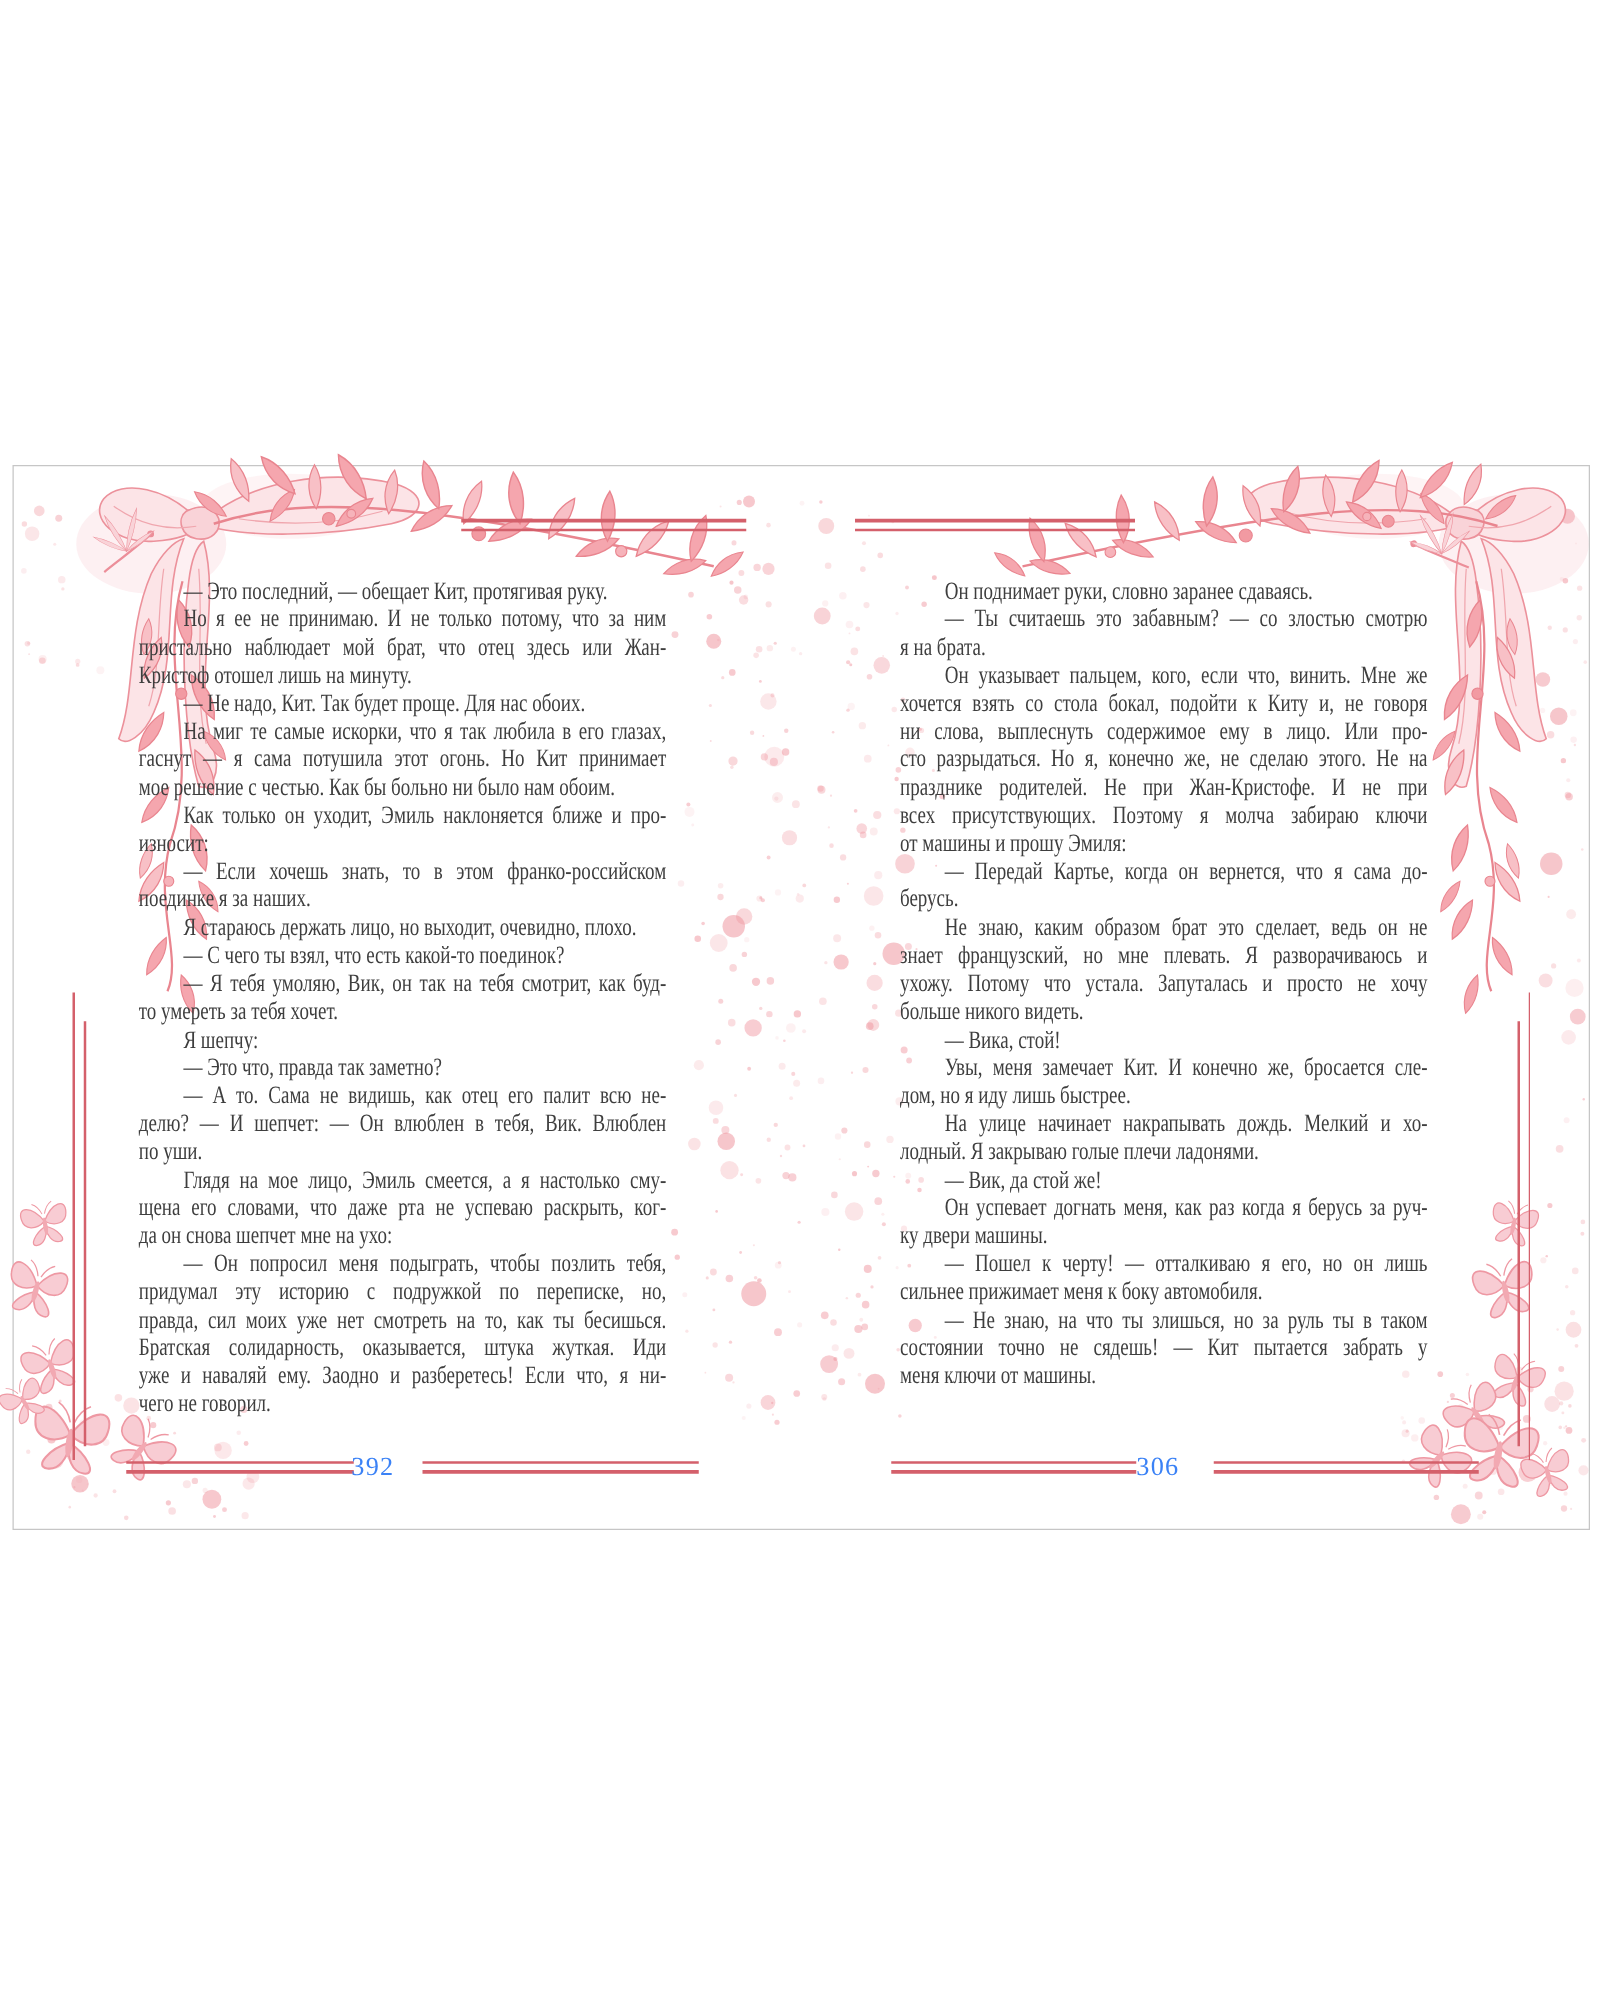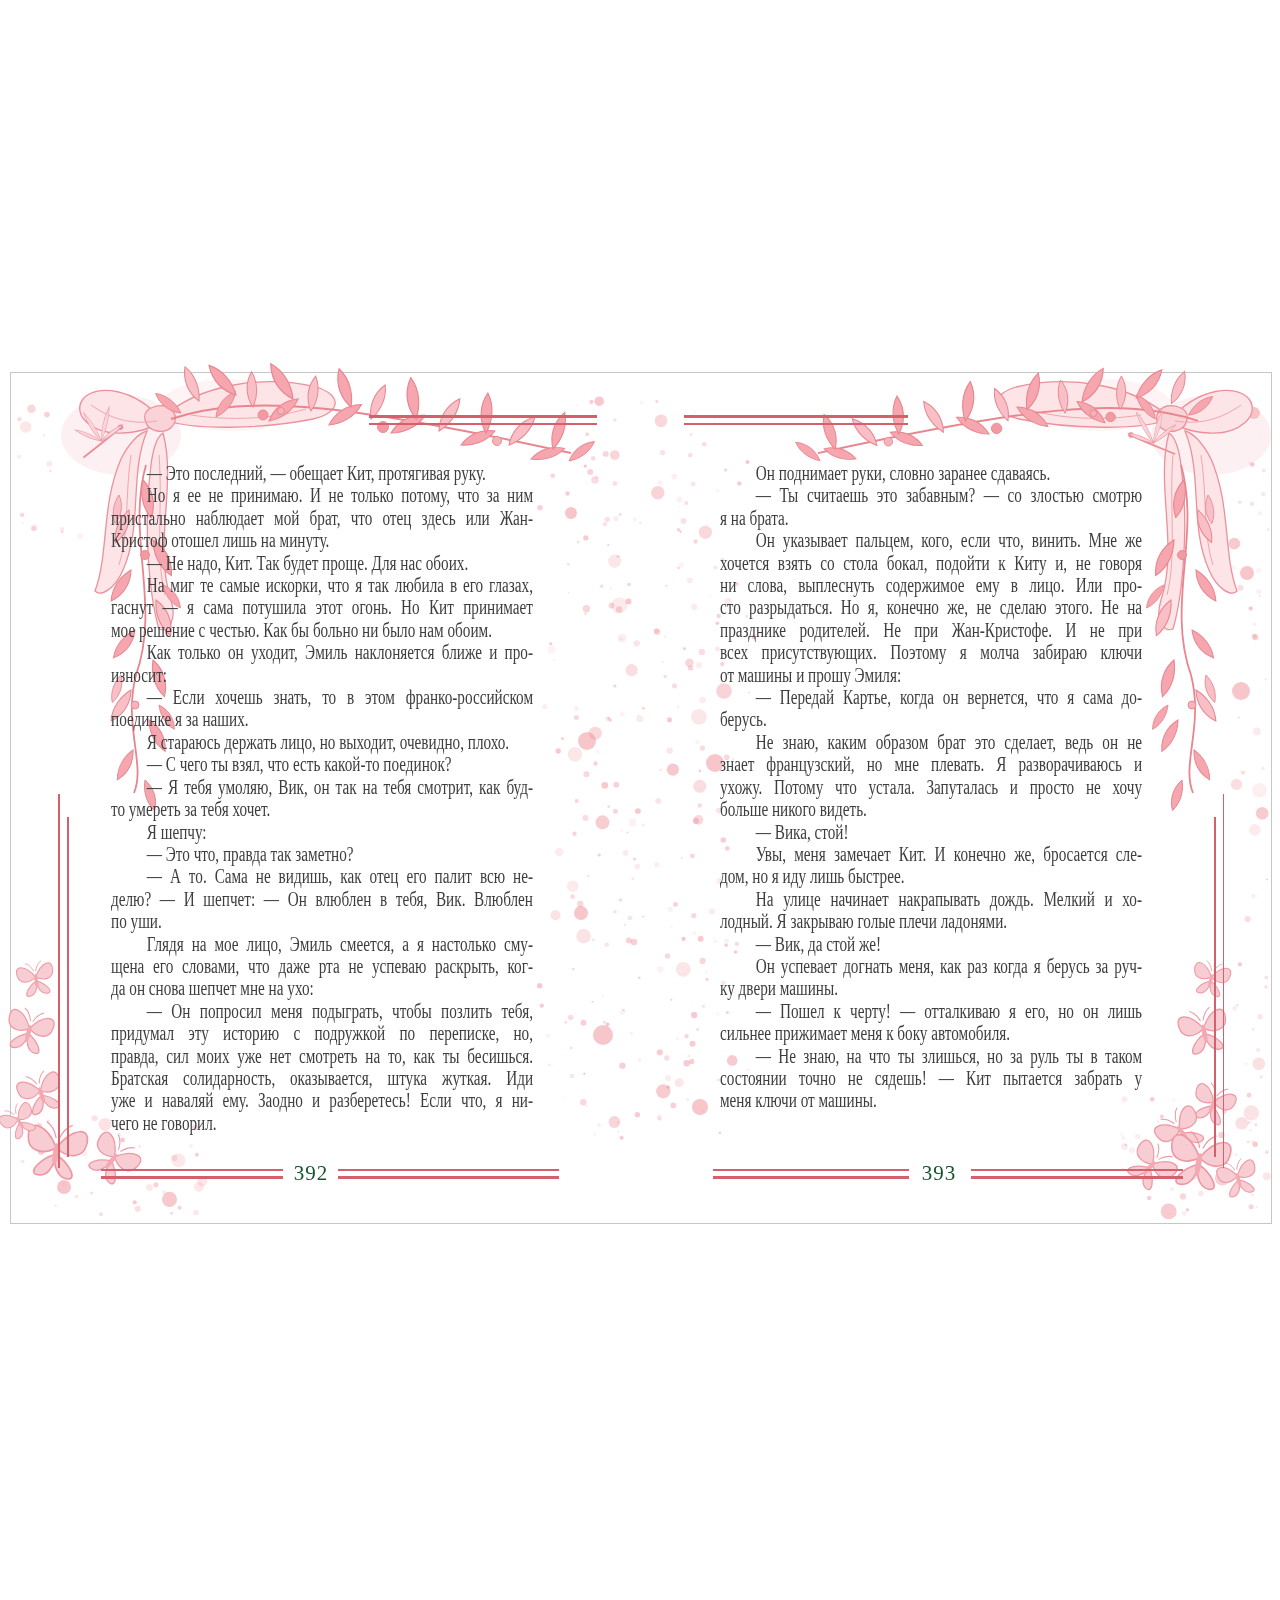--- a/index.html
+++ b/index.html
@@ -11,21 +11,21 @@
   #page-left{left:0;width:631px;}
   #page-right{left:631px;width:631px;text-decoration:underline;}
   .dec{position:absolute;pointer-events:none;}
   .hrule{position:absolute;background:var(--accent,#d4606b);}
   .vrule{position:absolute;background:var(--accent,#d4606b);}
   .textcol{position:absolute;width:555px;transform:scaleX(0.7604);transform-origin:0 0;
            font-size:20px;line-height:22.4px;color:#3e3e3e;z-index:5;}
   .para .line{text-align:justify;text-align-last:justify;}
   .para .line.last{text-align-last:left;}
   .para .line:first-child{text-indent:47px;}
-  .pnum{position:absolute;width:60px;text-align:center;font-size:21px;color:#14532d;
+  .pnum{position:absolute;width:60px;text-align:left;font-size:21px;color:#3b82f6;
         letter-spacing:1px;z-index:5;}
   svg{overflow:visible;}
 </style>
 </head>
 <body>
 
 <div id="canvas">
   <div id="spread">
 
     
@@ -737,19 +737,19 @@
             <div class="line last">сильнее прижимает меня к боку автомобиля.</div>
           </div>
           <div class="para">
             <div class="line">— Не знаю, на что ты злишься, но за руль ты в таком</div>
             <div class="line">состоянии точно не сядешь! — Кит пытается забрать у</div>
             <div class="line last">меня ключи от машины.</div>
           </div>
         </div>
       <div class="hrule" style="left:71px;top:796px;width:196px;height:1.5px;z-index:2"></div>
       <div class="hrule" style="left:71px;top:803px;width:196px;height:3px;z-index:2"></div>
-      <div class="pnum" style="left:267px;top:788px">393</div>
+      <div class="pnum" style="left:267px;top:788px">306</div>
       <div class="hrule" style="left:329px;top:796px;width:212px;height:1.5px;z-index:2"></div>
       <div class="hrule" style="left:329px;top:803px;width:212px;height:3px;z-index:2"></div>
     </div>
 
   </div>
 </div>
 
 </body></html>

